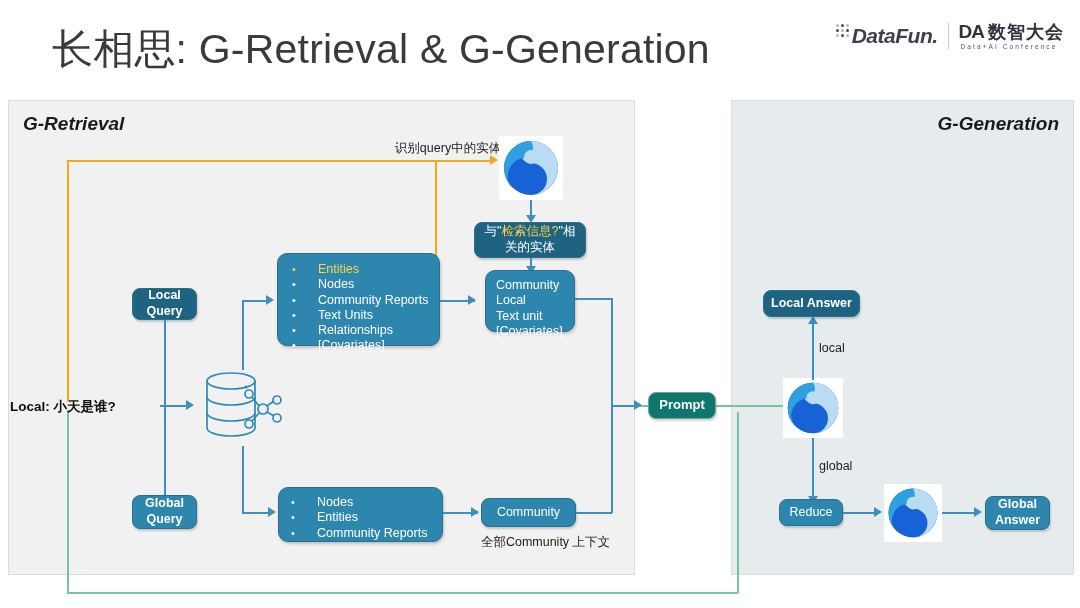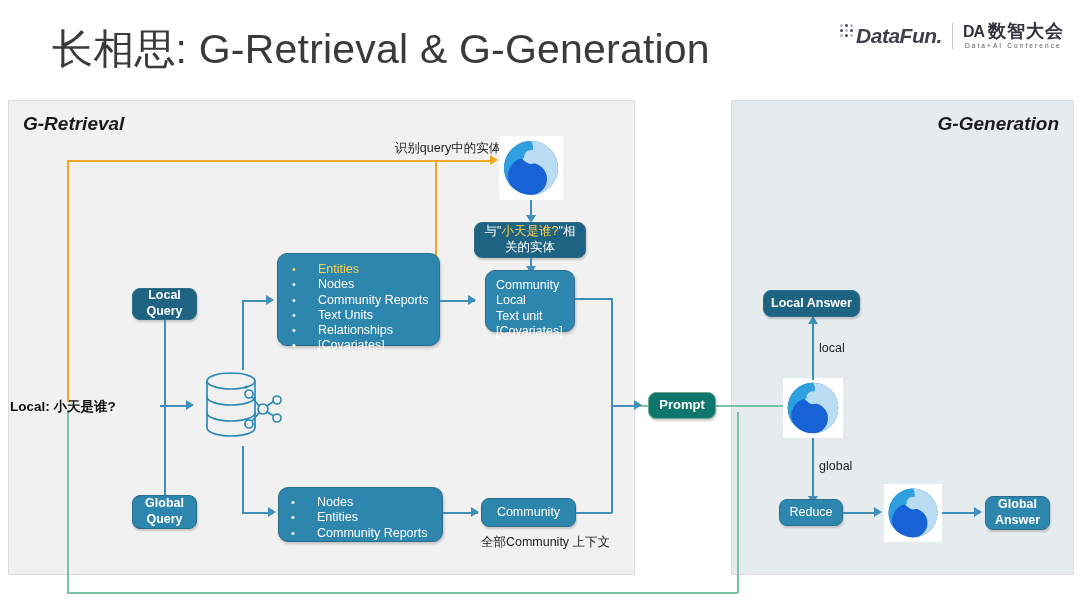--- a/index.html
+++ b/index.html
@@ -19,21 +19,21 @@
   }
   .logo-wrap{position:absolute;right:16px;top:14px;display:flex;align-items:center;gap:10px;height:44px;}
   .logo-datafun{display:flex;align-items:flex-start;gap:3px;}
   .logo-dots{display:grid;grid-template-columns:repeat(3,3px);grid-template-rows:repeat(3,3px);gap:2px;}
   .logo-dots i{display:block;width:3px;height:3px;background:#4a4a55;border-radius:50%;}
   .logo-dots i.dim{background:#b9b9c4;}
   .logo-df-text{font-size:21px;font-weight:700;color:#3f3f4b;font-style:italic;letter-spacing:-.5px;}
   .logo-sep{width:1px;height:26px;background:#c9c9d2;}
   .logo-da{display:flex;flex-direction:column;align-items:flex-start;line-height:1;}
   .logo-da-top{display:flex;align-items:baseline;gap:4px;}
-  .logo-da-badge{font-size:16px;font-weight:800;color:#33333f;letter-spacing:-1px;}
+  .logo-da-badge{font-size:19px;font-weight:800;color:#33333f;letter-spacing:-1px;}
   .logo-da-cn{font-size:18px;font-weight:800;color:#33333f;letter-spacing:1px;}
   .logo-da-sub{font-size:6.5px;color:#55555f;letter-spacing:2.1px;margin-top:3px;margin-left:2px;}
 
   
   .panel{position:absolute;border:1px solid #dcdcdc;font-style:italic;}
   #panel-left{left:8px;top:100px;width:625px;height:473px;background:#f1f1f1;}
   #panel-right{left:731px;top:100px;width:341px;height:473px;background:#e6ecee;}
   .panel-title{position:absolute;font-size:19px;font-weight:700;color:#1a1a1a;}
   #panel-left .panel-title{left:14px;top:12px;}
   #panel-right .panel-title{right:14px;top:12px;}
@@ -152,21 +152,21 @@
       <path d="M32 5a27 27 0 0 0-20 45 18 18 0 0 1 16-28 12 12 0 0 0 4-17z" fill="#2f9fe0"></path>
       <circle cx="32" cy="43" r="9" fill="#1763d6"></circle>
       <circle cx="32" cy="21" r="7" fill="#b9dcf2"></circle>
     </svg>
   </div>
 
   <div class="wire v" style="left:530px;top:200px;height:18px;"></div>
   <div class="arrow d" style="left:526px;top:215px;"></div>
 
   <div class="node dark" style="left:474px;top:222px;width:112px;height:36px;padding:0 6px;font-size:12.5px;">
-    <span id="filter-text"><span>与"</span><span style="color: rgb(255, 210, 74);">小天是谁?</span><span>"相关的实体</span></span>
+    <span id="filter-text"><span>与"</span><span style="color: rgb(255, 210, 74);">检索信息?</span><span>"相关的实体</span></span>
   </div>
 
   <div class="wire v" style="left:530px;top:258px;height:12px;"></div>
   <div class="arrow d" style="left:526px;top:266px;"></div>
 
   <div class="node dark" style="left:132px;top:288px;width:65px;height:32px;font-size:12.5px;font-weight:700;flex-direction:column;">
     <span>Local</span>
     <span>Query</span>
   </div>
   <div class="wire v" style="left:164px;top:320px;height:184px;"></div>

